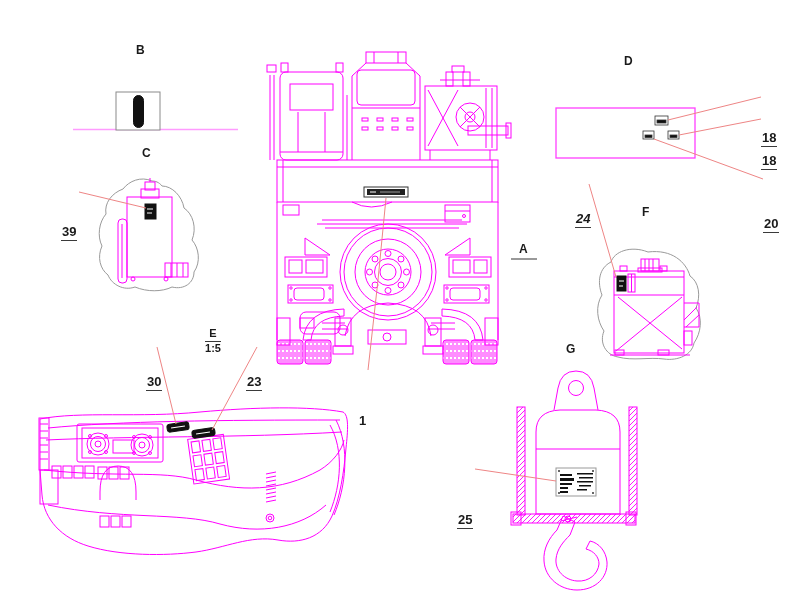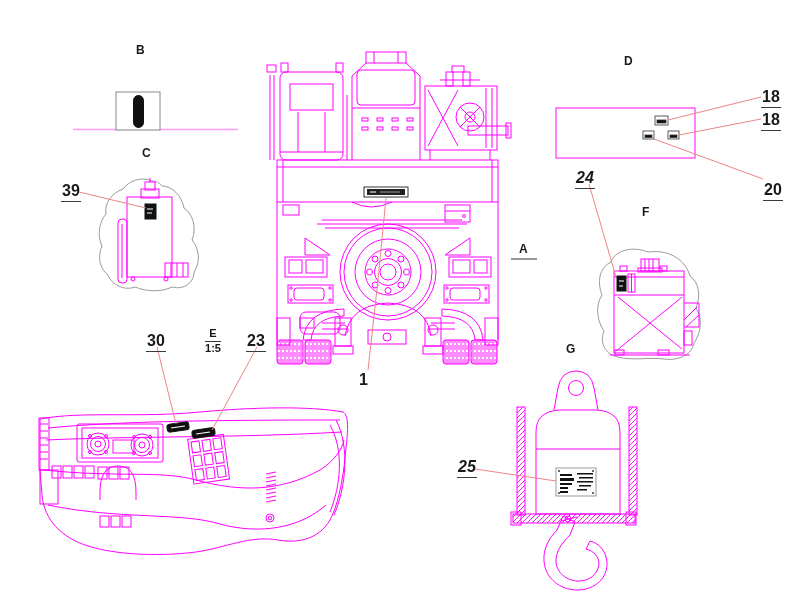--- a/index.html
+++ b/index.html
@@ -1,21 +1,21 @@
 <!DOCTYPE html>
 <html><head>
 <meta charset="utf-8">
 <style>
   html,body{margin:0;padding:0;background:#ffffff;}
   .canvas{position:relative;width:800px;height:600px;background:#ffffff;overflow:hidden;
           font-family:"Liberation Sans", sans-serif;}
   svg{position:absolute;left:0;top:0;}
   .txt{position:absolute;color:#1a1a1a;font-weight:bold;line-height:1;}
   .view-letter{font-size:12px;}
-  .callout{font-size:16px;padding:0 1px 2px 1px;border-bottom:1.2px solid #3a3a3a;}
+  .callout{font-size:13px;padding:0 1px 2px 1px;border-bottom:1.2px solid #3a3a3a;margin-top:42px;}
   .callout.no-line{border-bottom:none;}
   .scale-block{display:flex;flex-direction:column;align-items:center;width:22px;}
   .scale-block .bar{width:16px;border-top:1.2px solid #3a3a3a;margin:2px 0 1px 0;height:0;}
   .scale-block span{font-size:11px;font-weight:bold;color:#1a1a1a;}
 </style>
 </head>
 <body>
 
 <div class="canvas">
 
@@ -376,20 +376,20 @@
 
 <div class="txt scale-block" style="left:202px;top:328px;">
   <span>E</span>
   <div class="bar"></div>
   <span>1:5</span>
 </div>
 
 <div class="txt callout no-line" style="left:358px;top:372px;">1</div>
 <div class="txt callout" style="left:761px;top:89px;">18</div>
 <div class="txt callout" style="left:761px;top:112px;">18</div>
-<div class="txt callout" style="left:763px;top:182px;text-align:right;">20</div>
+<div class="txt callout" style="left:763px;top:175px;text-align:right;">20</div>
 <div class="txt callout" style="left:61px;top:183px;">39</div>
 <div class="txt callout" style="left:146px;top:333px;">30</div>
 <div class="txt callout" style="left:246px;top:333px;text-align:right;">23</div>
 <div class="txt callout" style="left:575px;top:170px;font-style:italic;">24</div>
-<div class="txt callout" style="left:457px;top:459px;font-style:italic;">25</div>
+<div class="txt callout" style="left:457px;top:471px;">25</div>
 
 </div>
 
 </body></html>

